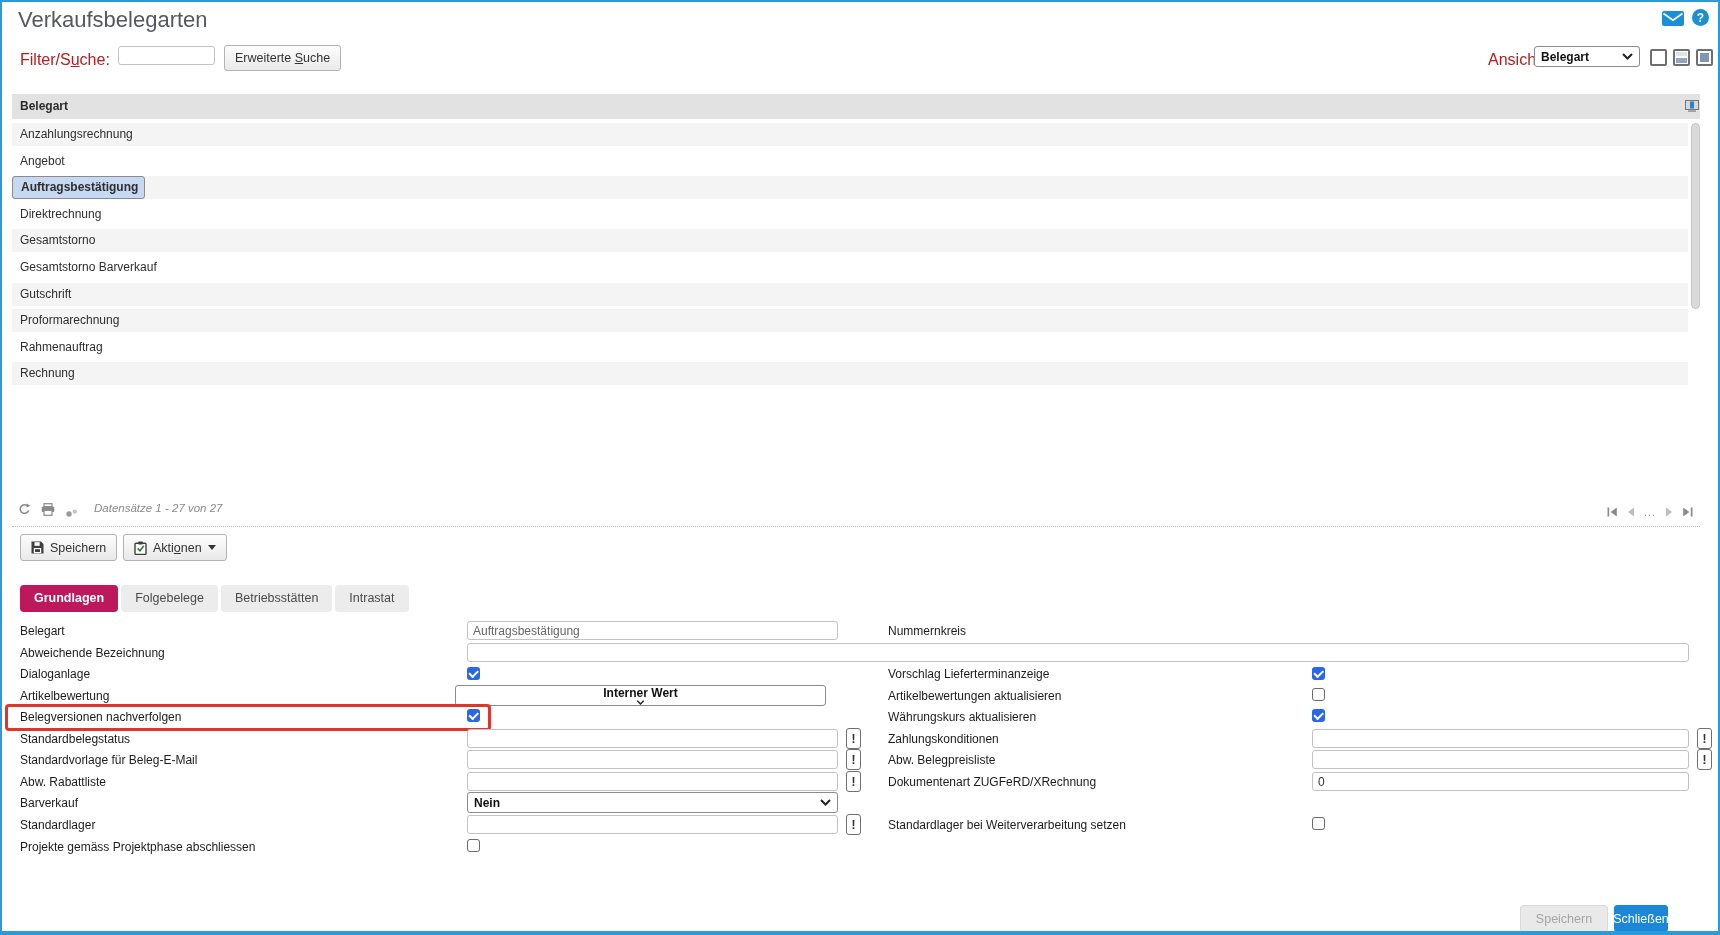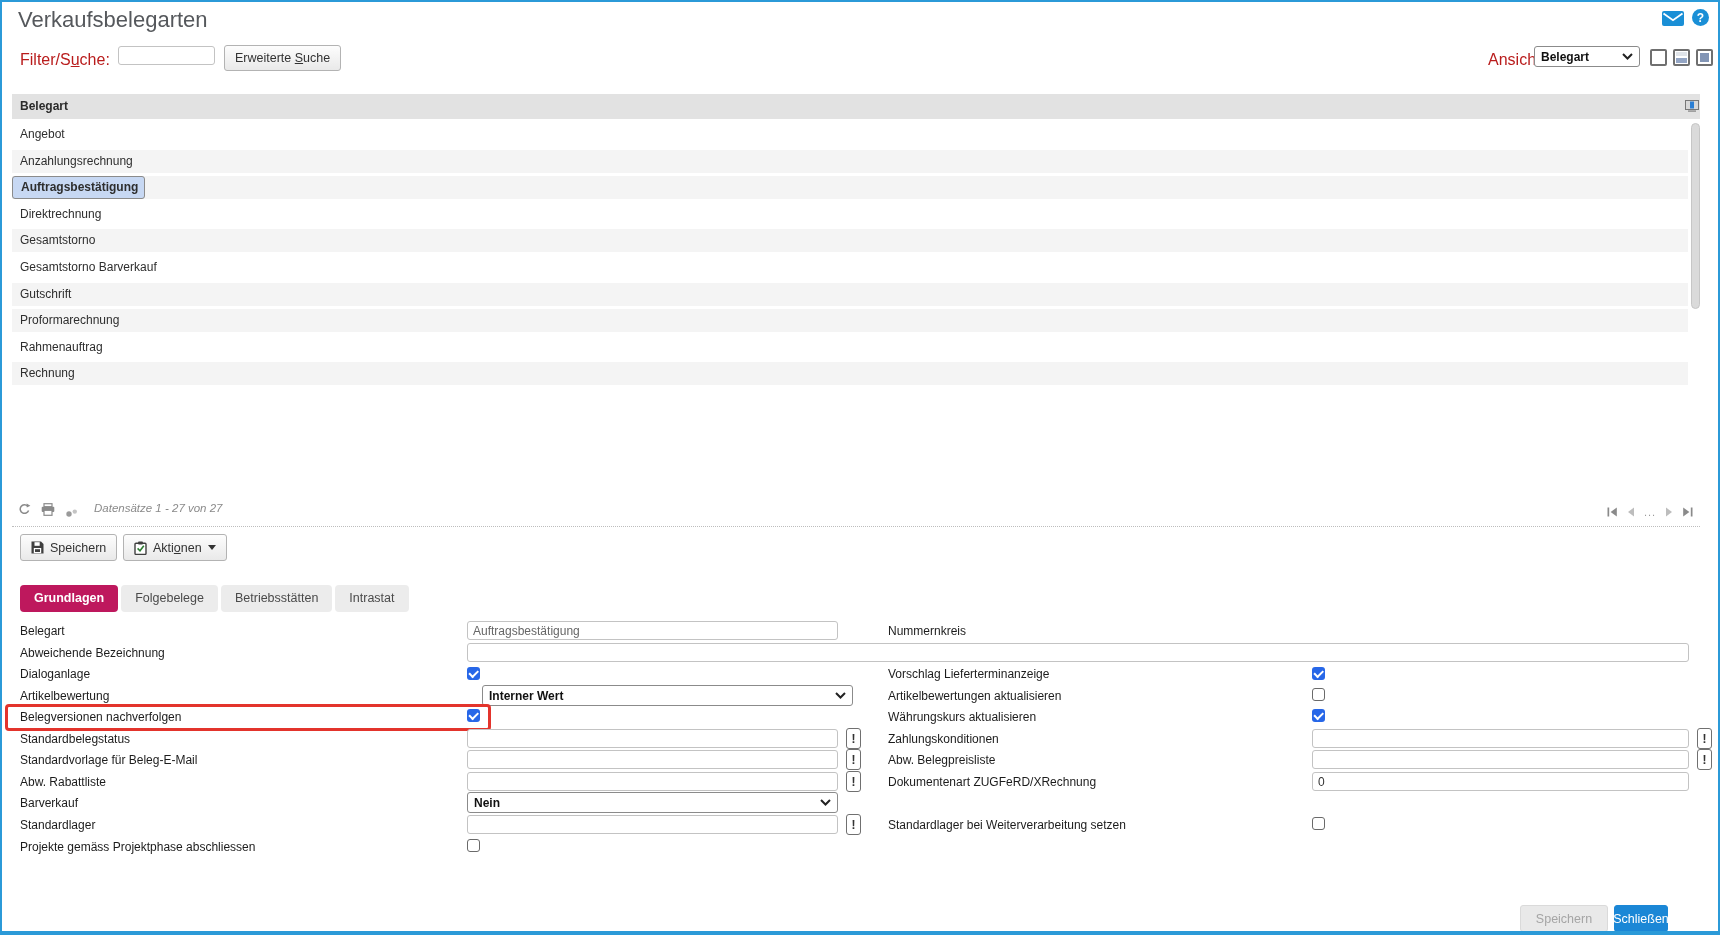--- a/index.html
+++ b/index.html
@@ -108,22 +108,22 @@
 
   <div class="lhead">Belegart</div>
   <div class="colcfg">
     <svg width="14" height="12">
         <rect x="0.5" y="0.5" width="13" height="9" fill="#d8d8d8" stroke="#777"></rect>
         <rect x="5" y="1.5" width="4" height="7" fill="#2b7fd4"></rect>
         <rect x="3" y="10.3" width="8" height="1.6" fill="#999"></rect>
       </svg>
   </div>
   <div class="rows">
+    <div class="row odd">Anzahlungsrechnung</div>
     <div class="row even">Angebot</div>
-    <div class="row odd">Anzahlungsrechnung</div>
     <div class="row sel">Auftragsbestätigung</div>
     <div class="row odd">Barverkauf</div>
     <div class="row even">Direktrechnung</div>
     <div class="row odd">Gesamtstorno</div>
     <div class="row even">Gesamtstorno Barverkauf</div>
     <div class="row odd">Gutschrift</div>
     <div class="row odd">Proformarechnung</div>
     <div class="row even">Rahmenauftrag</div>
     <div class="row odd">Rechnung</div>
   </div>
@@ -199,21 +199,21 @@
   <div class="lbl" style="left:18px;top:620px;">Belegart</div>
   <input class="ti" style="left: 465px; top: 619px; width: 371px;" value="Auftragsbestätigung">
 
   <div class="lbl" style="left:18px;top:642px;">Abweichende Bezeichnung</div>
   <input class="ti" style="left: 465px; top: 641px; width: 1222px;" value="">
 
   <div class="lbl" style="left:18px;top:663px;">Dialoganlage</div>
   <div class="cb on" style="left:465px;top:665px;"></div>
 
   <div class="lbl" style="left:18px;top:685px;">Artikelbewertung</div>
-  <div class="sel" style="left:480px;top:683px;width:371px;">
+  <div class="sel" style="left:453px;top:683px;width:371px;flex-direction:column;">
     <span>Interner Wert</span>
     <svg width="11" height="7" viewBox="0 0 11 7">
         <path d="M1 1l4.5 4.5L10 1" fill="none" stroke="#222" stroke-width="2"></path>
       </svg>
   </div>
 
   <div class="lbl" style="left:18px;top:706px;">Belegversionen nachverfolgen</div>
   <div class="cb on" style="left:465px;top:707px;"></div>
   <div class="redbox"></div>
 

